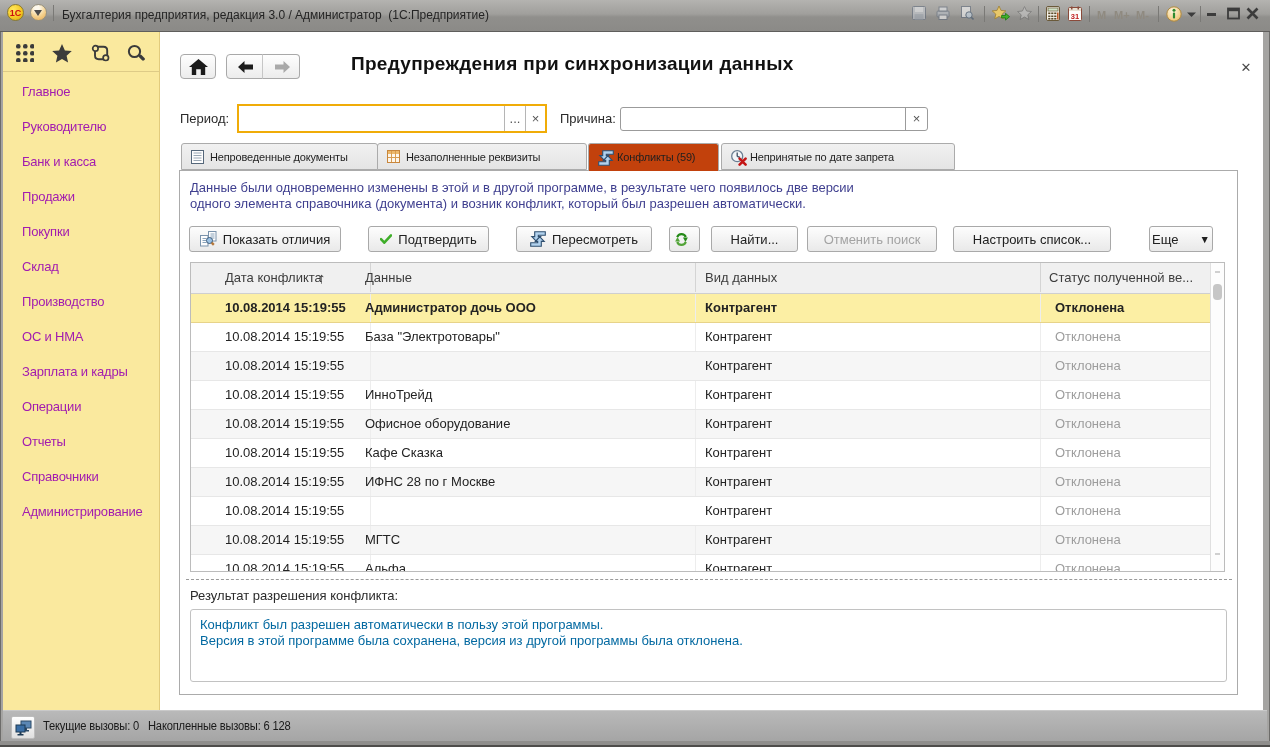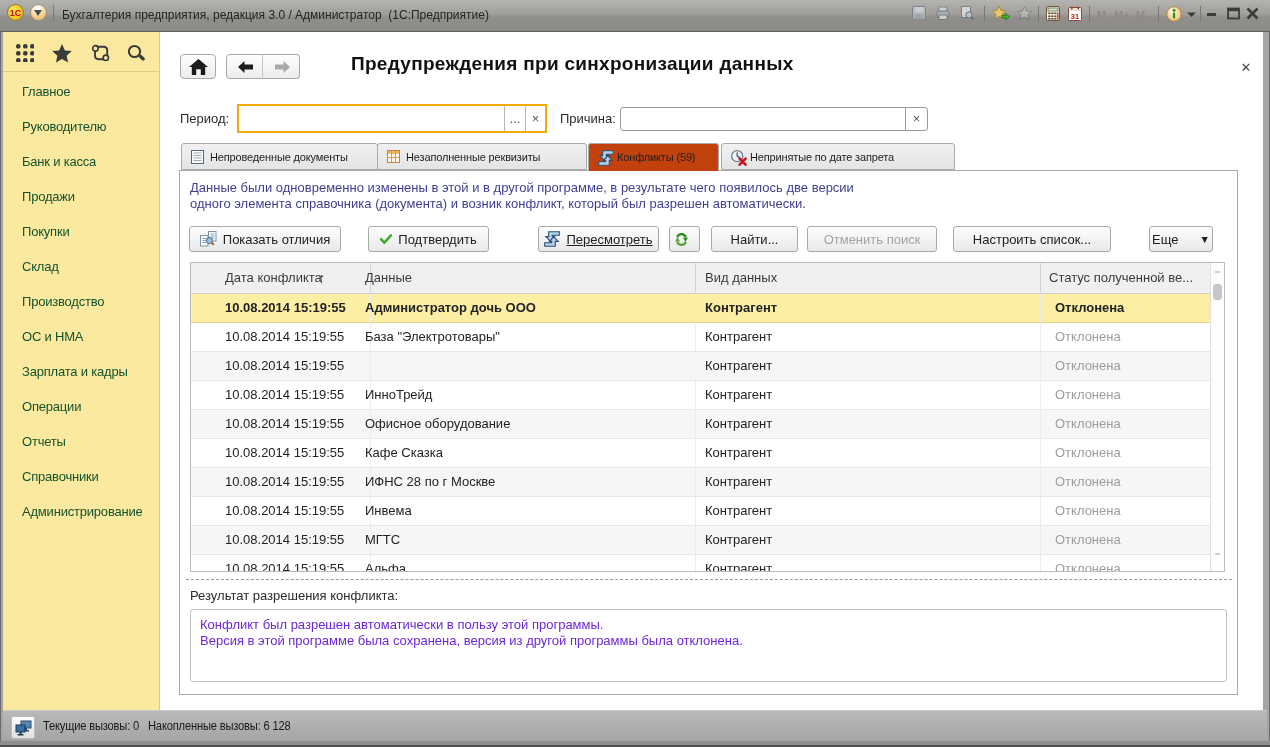--- a/index.html
+++ b/index.html
@@ -24,21 +24,21 @@
 .mtxt { top:6px; font-size:11px; font-weight:bold; color:#8f8a80; height:19px; line-height:19px; }
 
 
 #frameL { left:0; top:32px; width:3px; height:715px; background:#a5a4a2; border-left:1px solid #6d6c6a; }
 #frameR { left:1263px; top:32px; width:7px; height:715px; background:#a5a4a2; border-right:1px solid #6d6c6a; }
 #frameB { left:0; top:741px; width:1270px; height:6px; background:#8f8e8c; border-bottom:2px solid #4e4d4b; }
 
 
 #sidebar { left:3px; top:32px; width:157px; height:678px; background:#fae99e; border-right:1px solid #e2cb7d; }
 #sb-sep { left:3px; top:71px; width:156px; height:1px; background:#decb87; }
-.menu-item { left:22px; width:136px; height:35px; line-height:35px; font-size:13px; letter-spacing:-0.2px; color:#14532d; white-space:nowrap; }
+.menu-item { left:22px; width:136px; height:35px; line-height:35px; font-size:13px; letter-spacing:-0.2px; color:#a21caf; white-space:nowrap; }
 .sbicon { top:44px; }
 
 
 #main { left:160px; top:32px; width:1103px; height:678px; background:#ffffff; }
 .navbtn { border:1px solid #a9a9a9; border-radius:4px; background:linear-gradient(#fefefe,#ececec); }
 #btn-home { left:20px; top:22px; width:36px; height:25px; }
 #btn-back { left:66px; top:22px; width:37px; height:25px; border-radius:4px 0 0 4px; }
 #btn-fwd  { left:102px; top:22px; width:38px; height:25px; border-radius:0 4px 4px 0; border-left:1px solid #c6c6c6; }
 #pagetitle { left:191px; top:18px; height:28px; line-height:28px; font-size:19px; font-weight:bold; color:#111; letter-spacing:0.3px; }
 #form-close { left:1077px; top:27px; width:18px; height:18px; font-size:13px; color:#4a4a4a; text-align:center; line-height:18px; }
@@ -83,21 +83,21 @@
 .c3 { left:505px; width:345px; padding-left:9px !important; }
 .c4 { left:850px; width:169px; border-right:none !important; }
 #vscroll { position:absolute; right:0; top:0; width:14px; height:308px; background:#fdfdfd; border-left:1px solid #e0e0e0; }
 #vthumb { position:absolute; left:2px; top:21px; width:9px; height:16px; background:#c6c6c6; border-radius:4px; }
 .vmark { position:absolute; left:4px; width:5px; height:2px; background:#d0d0d0; }
 
 
 #dash { left:26px; top:547px; width:1046px; height:0; border-top:1px dashed #9a9a9a; }
 #reslabel { left:30px; top:556px; font-size:13px; color:#2a2a2a; }
 #resbox { left:30px; top:577px; width:1037px; height:73px; border:1px solid #c2c2c2; border-radius:3px; }
-#restext { left:40px; top:585px; font-size:13px; line-height:15.5px; color:#6d28d9; }
+#restext { left:40px; top:585px; font-size:13px; line-height:15.5px; color:#0369a1; }
 
 
 #statusbar { left:3px; top:710px; width:1264px; height:31px;
   background:linear-gradient(#b9b9b9,#a5a5a5); border-top:1px solid #c9c9c9; }
 #sbicon { left:8px; top:5px; width:24px; height:23px; border:1px solid #bdbdbd; border-radius:2px;
   background:linear-gradient(#ffffff,#dfdfdf); }
 .sbtext { top:0; height:31px; line-height:31px; font-size:12px; letter-spacing:-0.2px; color:#1a1a1a; transform:scaleX(0.93); transform-origin:0 0; }
 </style>
 </head>
 <body>
@@ -341,21 +341,21 @@
             <line x1="2.5" y1="7.5" x2="6.5" y2="7.5"></line>
             <line x1="2.5" y1="9.5" x2="6.5" y2="9.5"></line>
             <line x1="2.5" y1="11.5" x2="6.5" y2="11.5"></line>
           </g>
  <circle cx="9.5" cy="9.5" r="3" fill="#9cc2e4" stroke="#3c5a78" stroke-width="1"></circle>
  <line x1="11.7" y1="11.7" x2="13.8" y2="13.8" stroke="#b4783c" stroke-width="2.4"></line>
         </svg>Показать отличия</div>
       <div class="cbtn abs " style="left:208px; width:121px;"><svg width="12" height="10" viewBox="0 0 12 10">
  <path d="M1 5.2 L4.3 8.6 L11 1.4" fill="none" stroke="#3fae29" stroke-width="2.6" stroke-linecap="round"></path>
         </svg>Подтвердить</div>
-      <div class="cbtn abs " style="left:378px; width:121px;text-decoration:underline;"><svg width="16" height="16" viewBox="0 0 16 16">
+      <div class="cbtn abs " style="left:356px; width:136px;"><svg width="16" height="16" viewBox="0 0 16 16">
  <path d="M4.7 0.7 L15.3 0.7 L15.3 4.3 L8.3 4.3 L8.3 5.6 L10.6 5.6 L6.2 10.2 L1.8 5.6 L4.7 5.6 Z" fill="#b2d2ee" stroke="#2f4f6f" stroke-width="1.1"></path>
  <path d="M11.3 15.3 L0.7 15.3 L0.7 11.7 L7.7 11.7 L7.7 10.4 L5.4 10.4 L9.8 5.8 L14.2 10.4 L11.3 10.4 Z" fill="#b2d2ee" stroke="#2f4f6f" stroke-width="1.1"></path>
         </svg>Пересмотреть</div>
       <div class="cbtn abs " style="left:509px; width:31px;">
         <svg width="15" height="15" viewBox="0 0 15 15">
  <path d="M3.2 5.2 A4.6 4.6 0 0 1 11.8 5.0" fill="none" stroke="#258a18" stroke-width="2.2"></path>
  <path d="M9.0 5.4 L13.9 5.4 L11.45 10.1 Z" fill="#258a18"></path>
  <path d="M11.8 9.8 A4.6 4.6 0 0 1 3.2 10.0" fill="none" stroke="#52a438" stroke-width="2.2"></path>
  <path d="M6.0 9.6 L1.1 9.6 L3.55 4.9 Z" fill="#52a438"></path>
         </svg>
@@ -411,21 +411,20 @@
   <div class="c c4 gray">Отклонена</div>
         </div>
         <div class="row alt" style="top:205px;">
   <div class="c c1">10.08.2014 15:19:55</div>
   <div class="c c2">ИФНС 28 по г Москве</div>
   <div class="c c3">Контрагент</div>
   <div class="c c4 gray">Отклонена</div>
         </div>
         <div class="row " style="top:234px;">
   <div class="c c1">10.08.2014 15:19:55</div>
-  <div class="c c2">Инвема</div>
   <div class="c c3">Контрагент</div>
   <div class="c c4 gray">Отклонена</div>
         </div>
         <div class="row alt" style="top:263px;">
   <div class="c c1">10.08.2014 15:19:55</div>
   <div class="c c2">МГТС</div>
   <div class="c c3">Контрагент</div>
   <div class="c c4 gray">Отклонена</div>
         </div>
         <div class="row " style="top:292px;">

